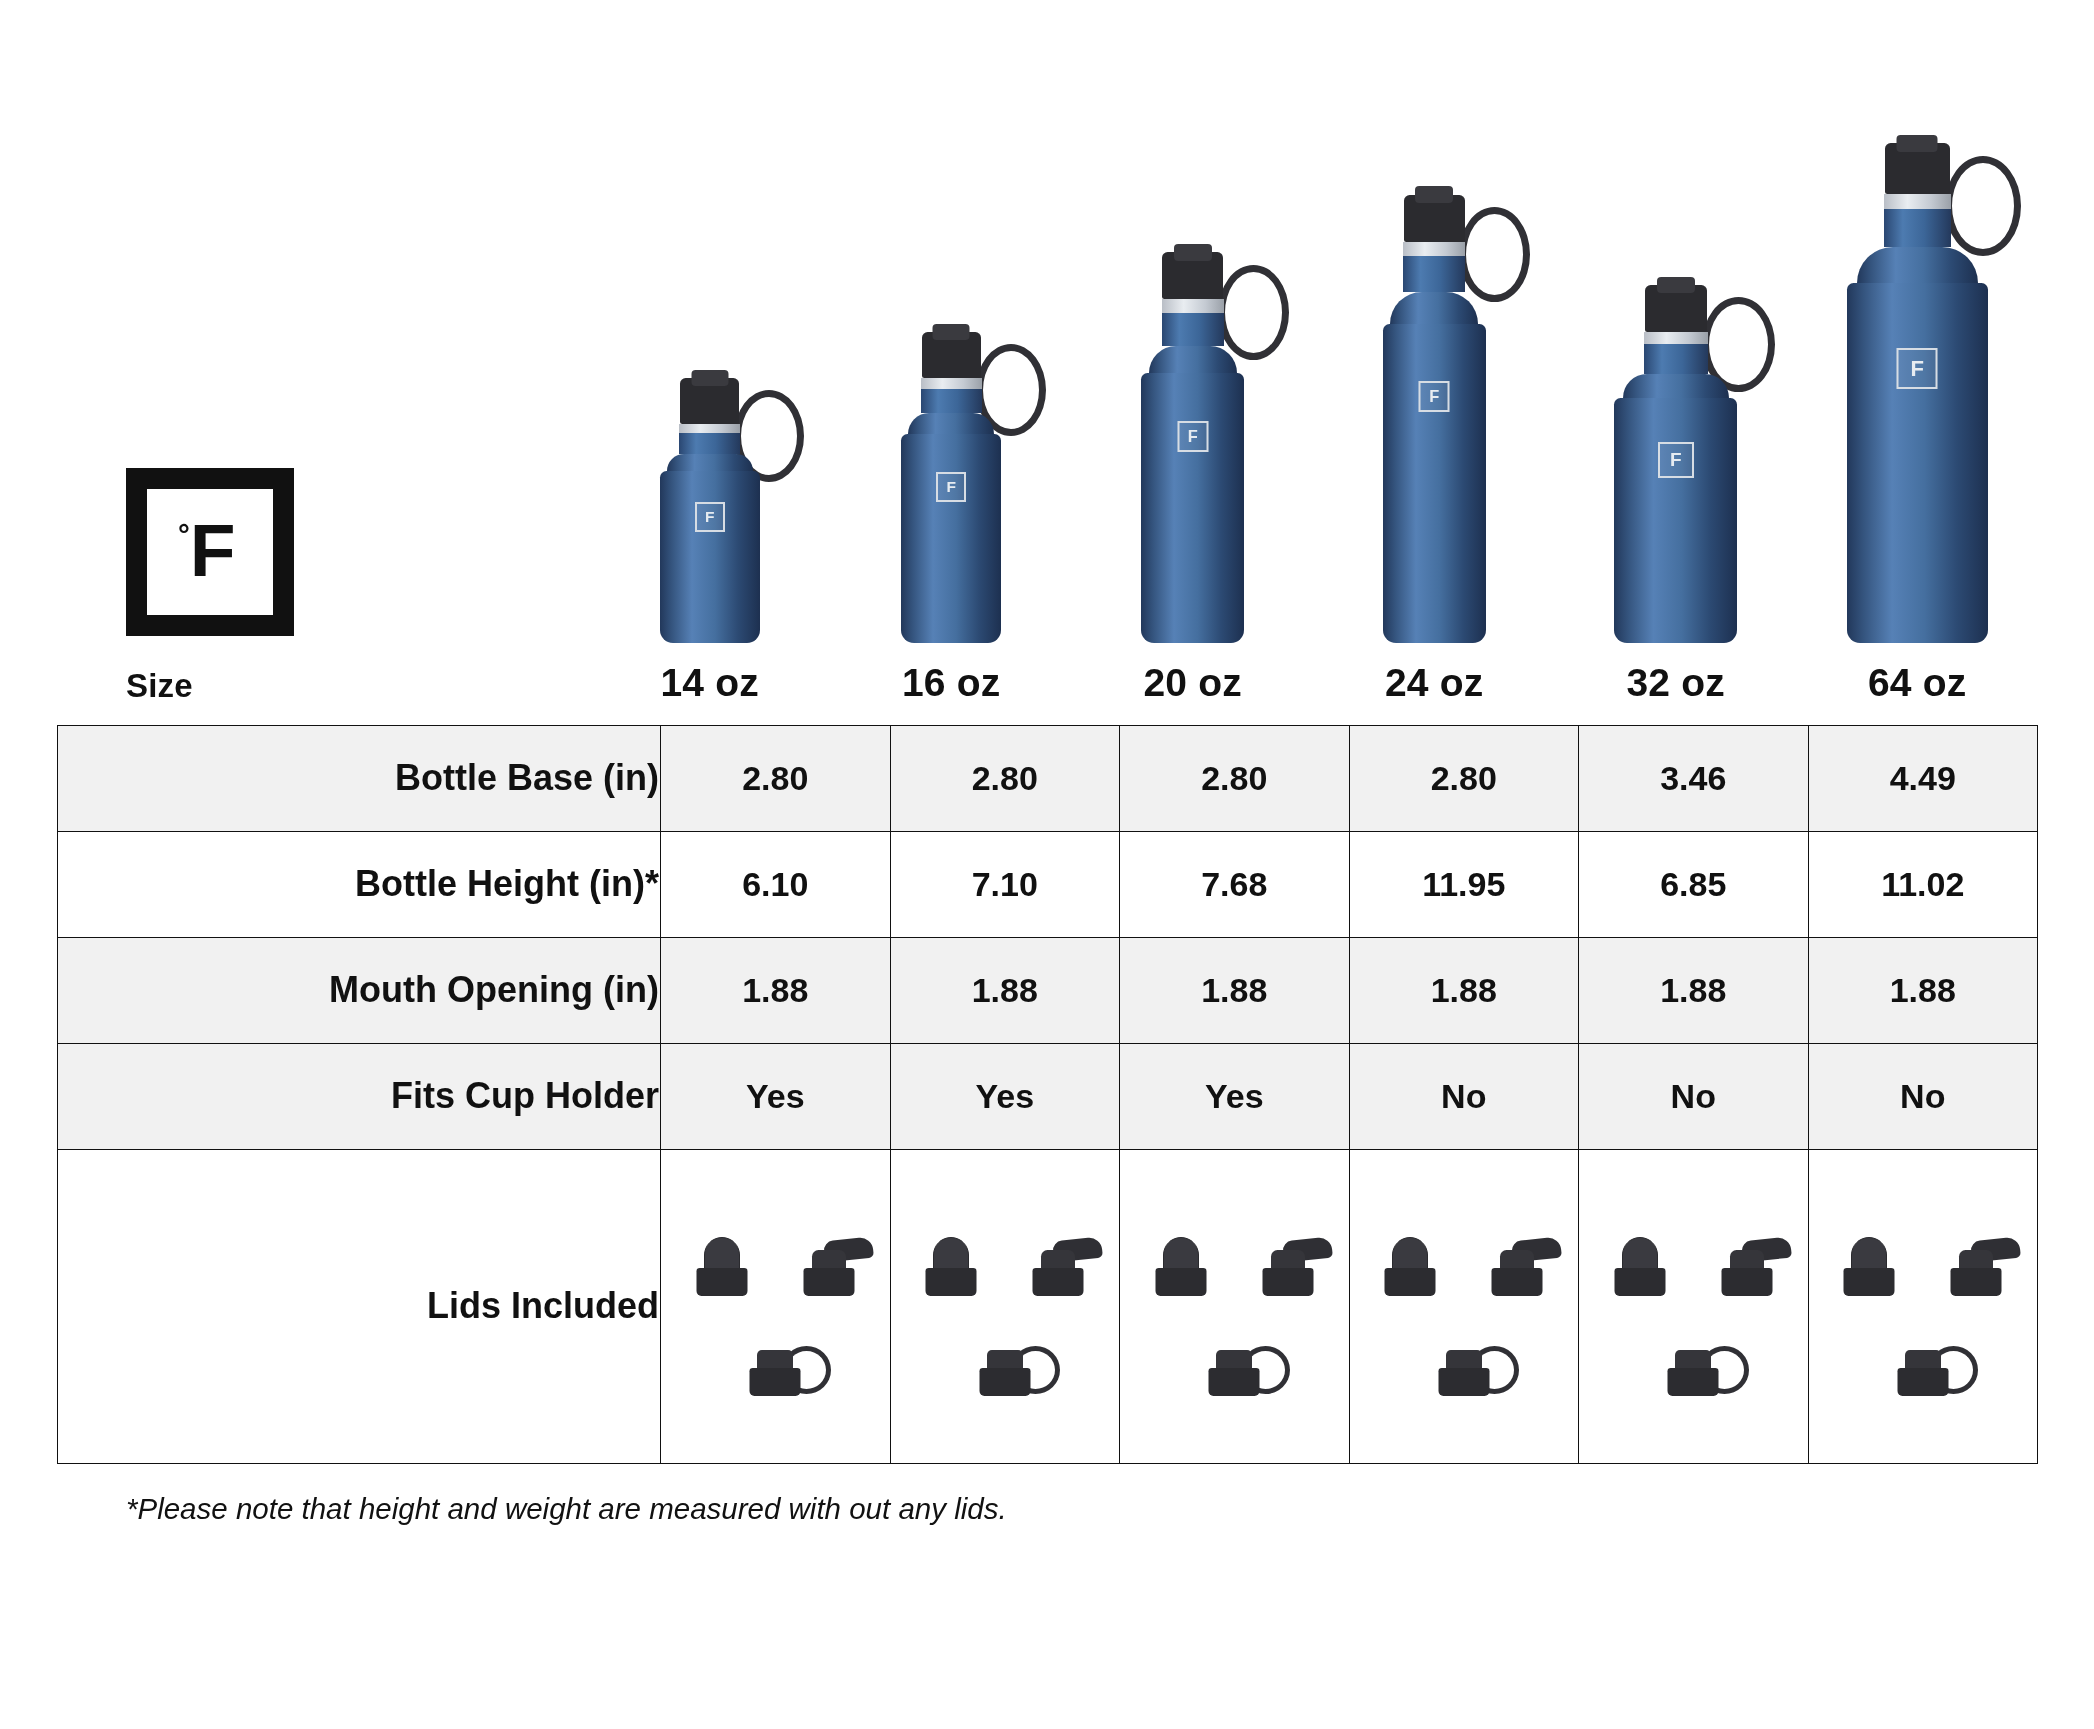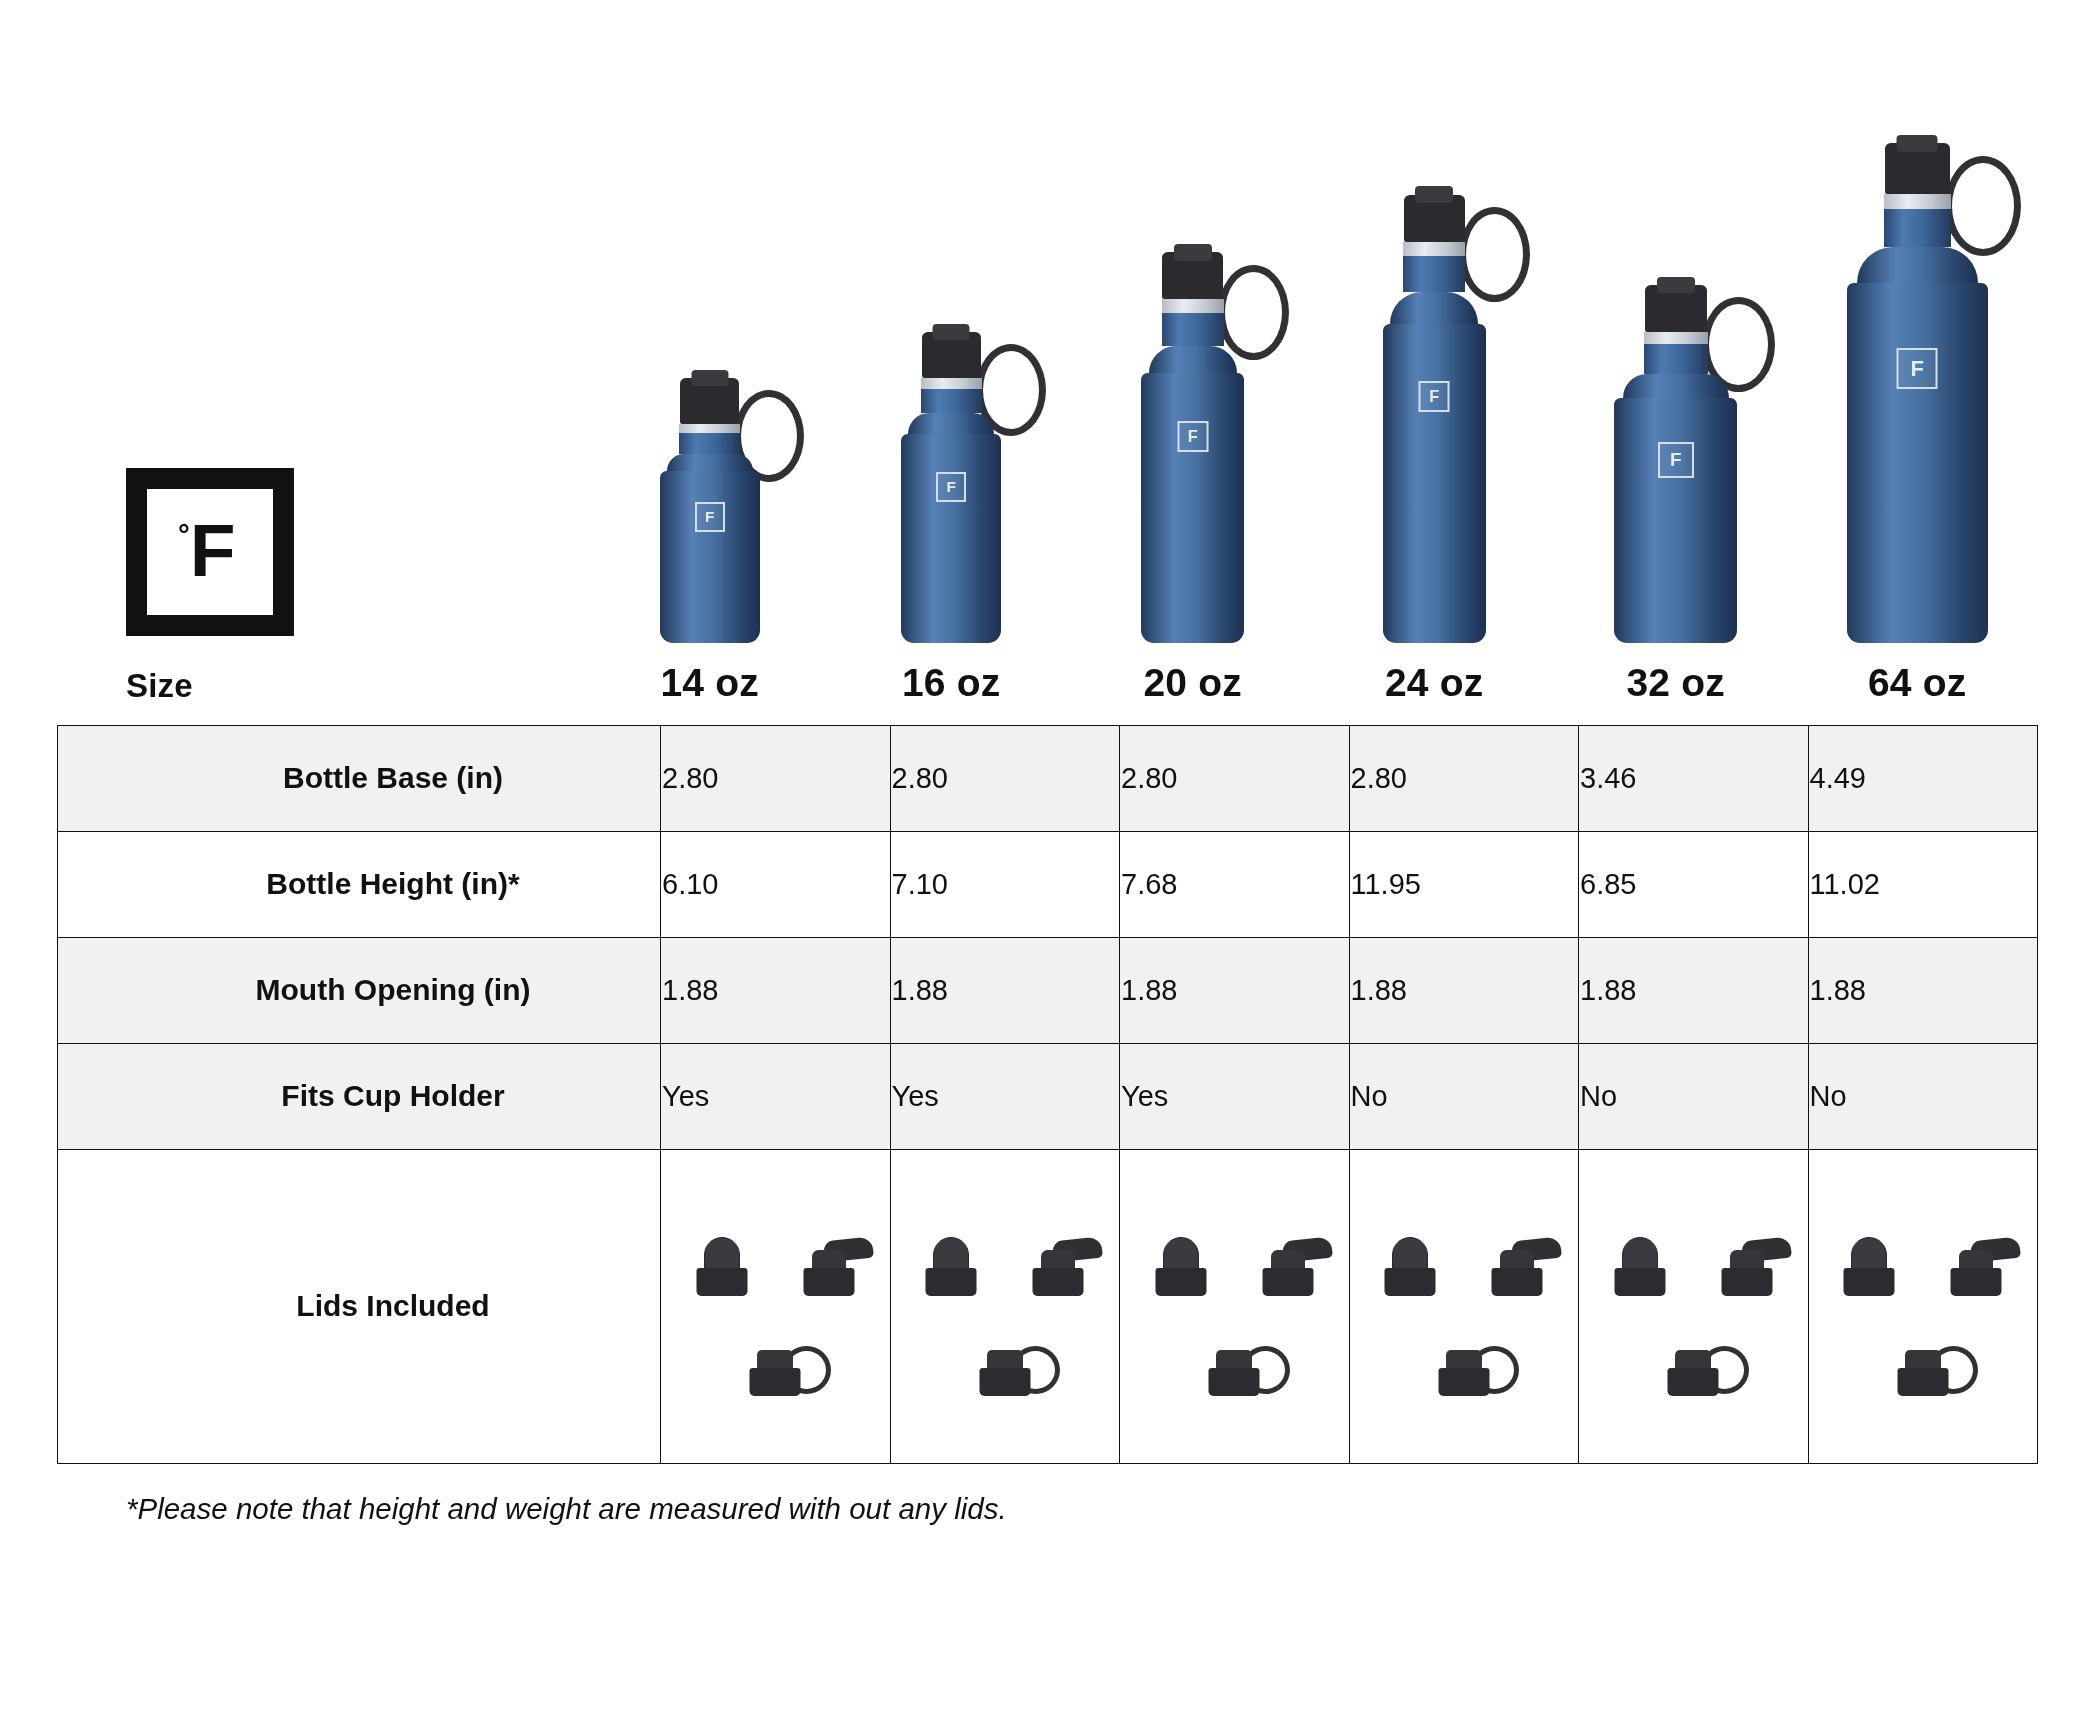--- a/index.html
+++ b/index.html
@@ -176,29 +176,29 @@
   
   table.spec {
     width: 100%;
     border-collapse: collapse;
     table-layout: fixed;
     margin-top: 4.9px;
   }
   table.spec td {
     border: 1.6px solid #111111;
     height: 103px;
-    text-align: left;
-    font-size: 29px;
-    font-weight: normal;
+    text-align: center;
+    font-size: 34px;
+    font-weight: bold;
     color: #111111;
   }
   table.spec td.rowhead {
-    text-align: center;
+    text-align: right;
     padding-left: 69px;
-    font-size: 30px;
+    font-size: 36px;
     font-weight: bold;
     width: 532px;
   }
   table.spec tr.shade td {
     background: #f1f1f1;
   }
   table.spec tr.lids td {
     height: 311px;
     vertical-align: middle;
   }

